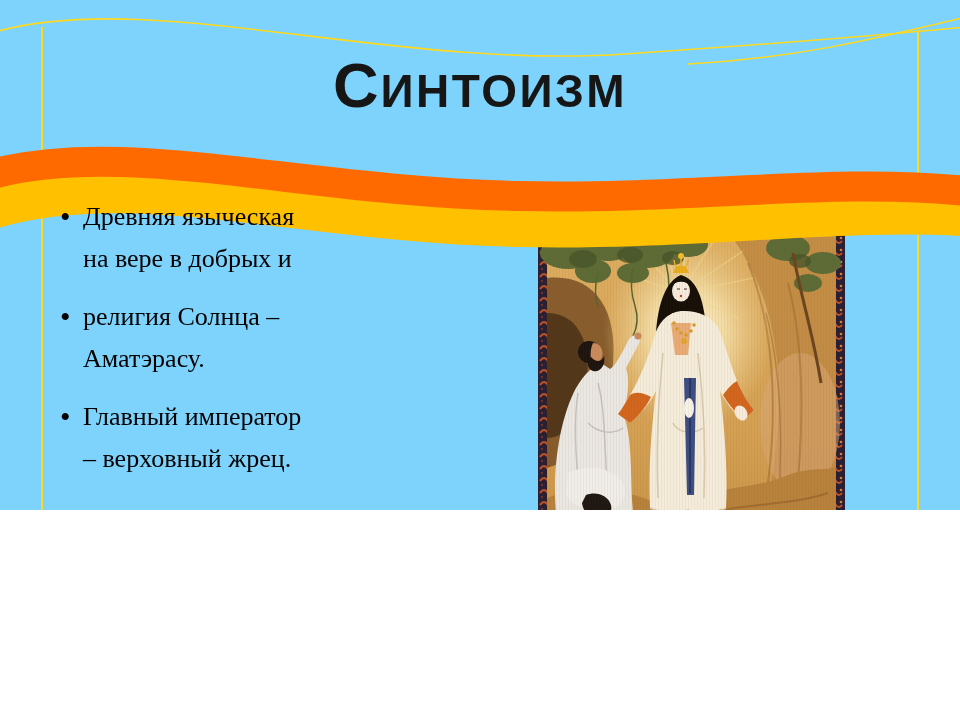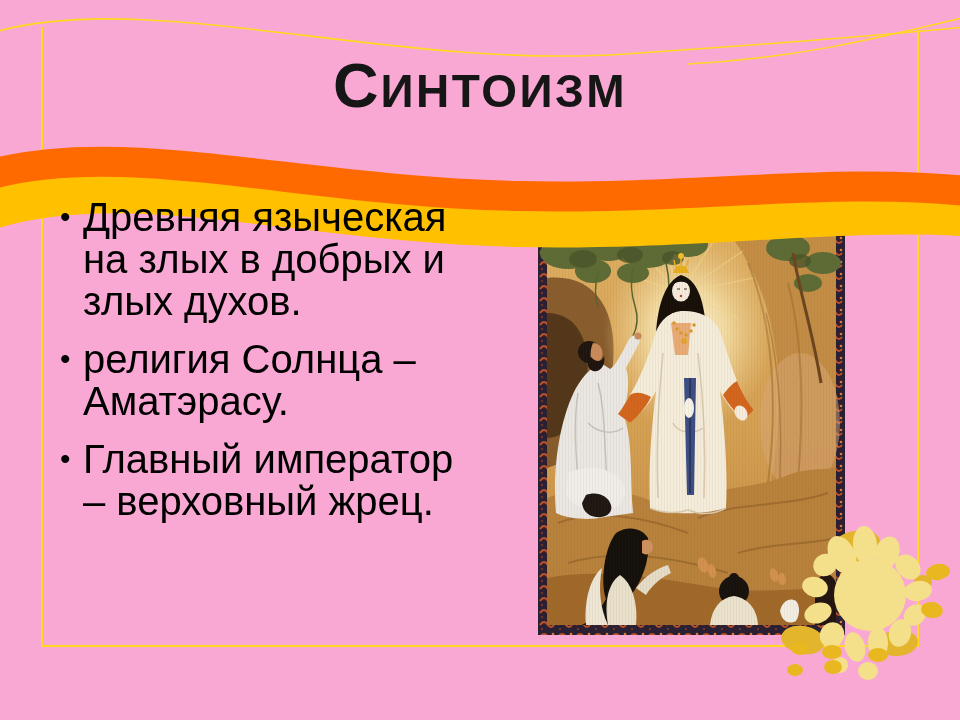--- a/index.html
+++ b/index.html
@@ -1,33 +1,33 @@
 <!DOCTYPE html>
 <html><head>
 <meta charset="utf-8">
 <style>
   html,body{margin:0;padding:0;background:#fff;}
   .slide{
-    position:relative;width:960px;height:720px;overflow:hidden;
-    background:#f9a8d4;font-family:"Liberation Sans",sans-serif;
+    position:relative;width:960px;height:510px;overflow:hidden;
+    background:#7dd3fc;font-family:"Liberation Sans",sans-serif;
   }
   .deco,.splash{position:absolute;pointer-events:none;}
   .deco{left:0;top:0;}
   
   .title{
     position:absolute;left:42px;right:42px;top:52px;margin:0;
     text-align:center;color:#161616;font-weight:700;line-height:66px;
     font-family:"Liberation Sans",sans-serif;
   }
   .t-init{font-size:63px;letter-spacing:2px;}
   .t-rest{font-size:46px;letter-spacing:2.5px;text-transform:uppercase;}
   
   .bullets{
     position:absolute;left:60px;top:196px;width:460px;margin:0;padding:0;
-    color:#000;font-size:40px;line-height:42px;
+    color:#000;font-size:26px;line-height:42px;font-family:Liberation Serif, serif;
   }
   .bullets li{list-style:none;position:relative;padding-left:23px;margin:0 0 16px 0;}
   .bullets li::before{
     content:"\2022";position:absolute;left:0;top:0;
     font-size:30px;line-height:42px;color:#000;
   }
   .ln{display:block;white-space:nowrap;}
   
   .painting{position:absolute;left:538px;top:223px;width:307px;height:412px;}
   .painting svg{display:block;width:100%;height:100%;}
@@ -204,22 +204,21 @@
 
     <path d="M-15,208 C130,162 300,220 520,224 C690,228 850,204 975,214" stroke="#FFC000" stroke-width="46" fill="none"></path>
     <path d="M-15,176 C120,136 300,192 520,196 C690,200 840,176 975,192" stroke="#FF6A00" stroke-width="30" fill="none"></path>
   </svg>
 
   <h1 class="title"><span class="t-init">С</span><span class="t-rest">интоизм</span></h1>
 
   <ul class="bullets">
     <li>
       <span class="ln">Древняя языческая</span>
-      <span class="ln">на злых в добрых и</span>
-      <span class="ln">злых духов.</span>
+      <span class="ln">на вере в добрых и</span>
     </li>
     <li>
       <span class="ln">религия Солнца –</span>
       <span class="ln">Аматэрасу.</span>
     </li>
     <li>
       <span class="ln">Главный император</span>
       <span class="ln">– верховный жрец.</span>
     </li>
   </ul>

